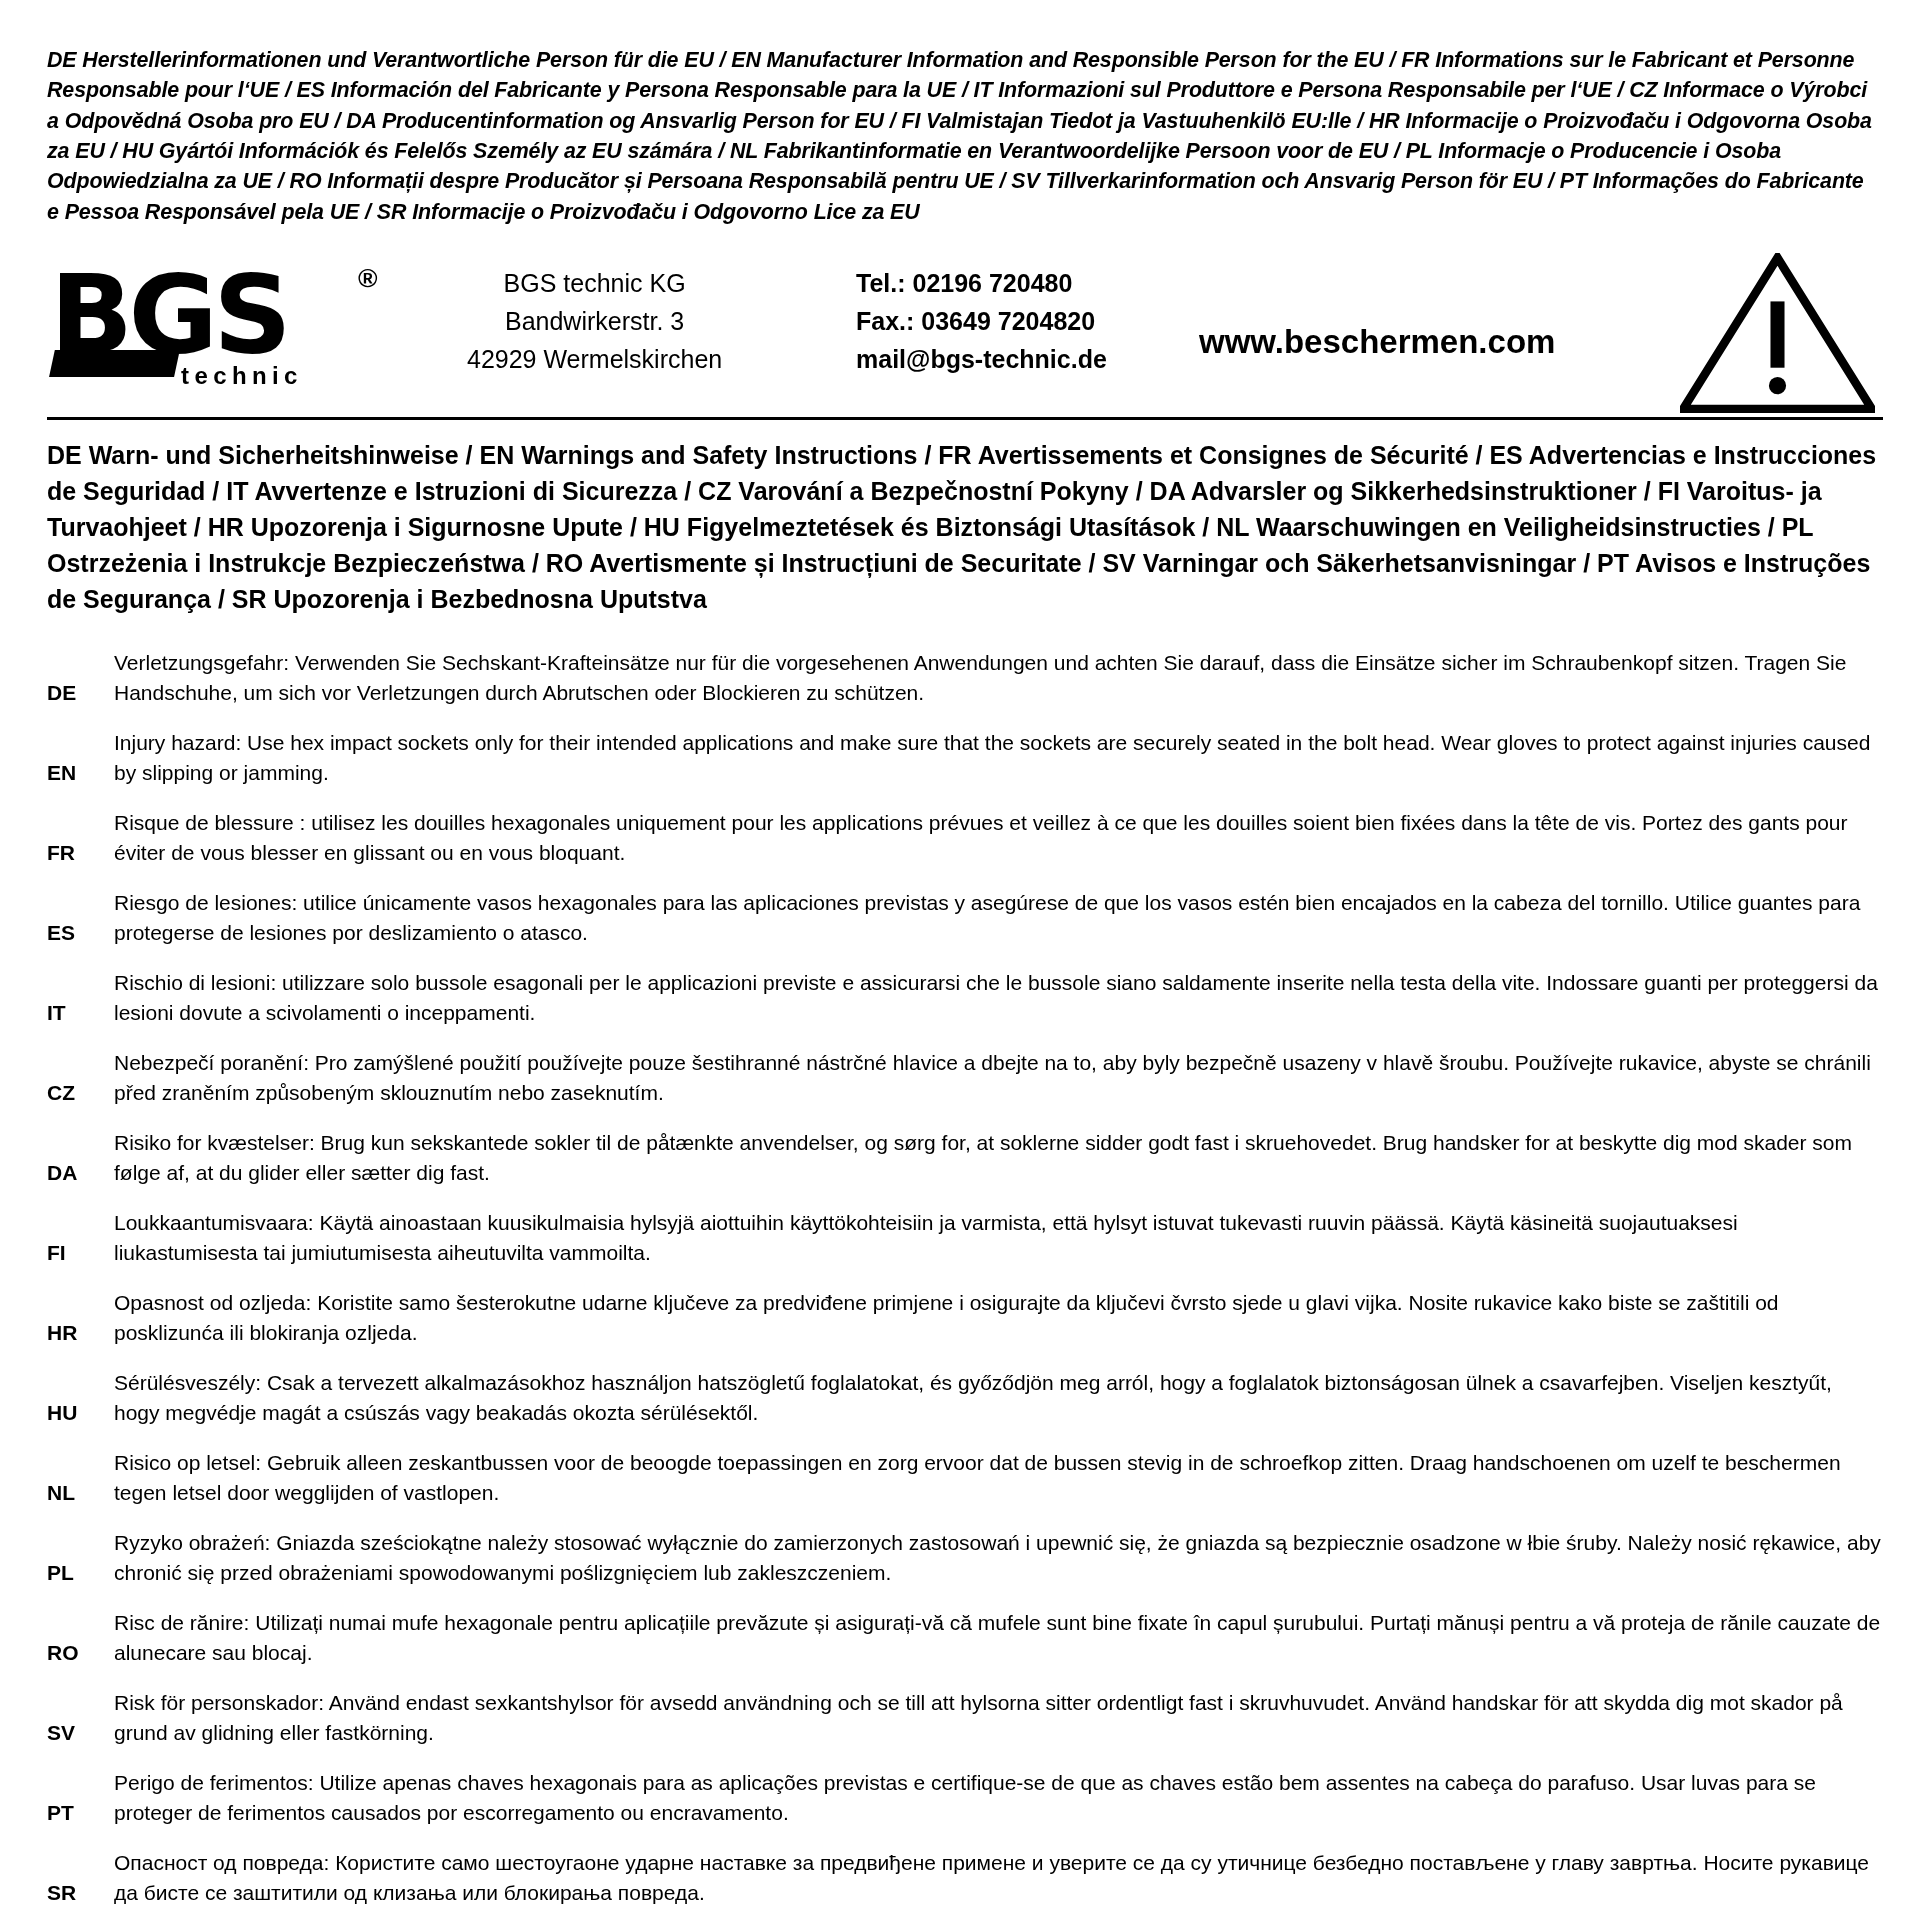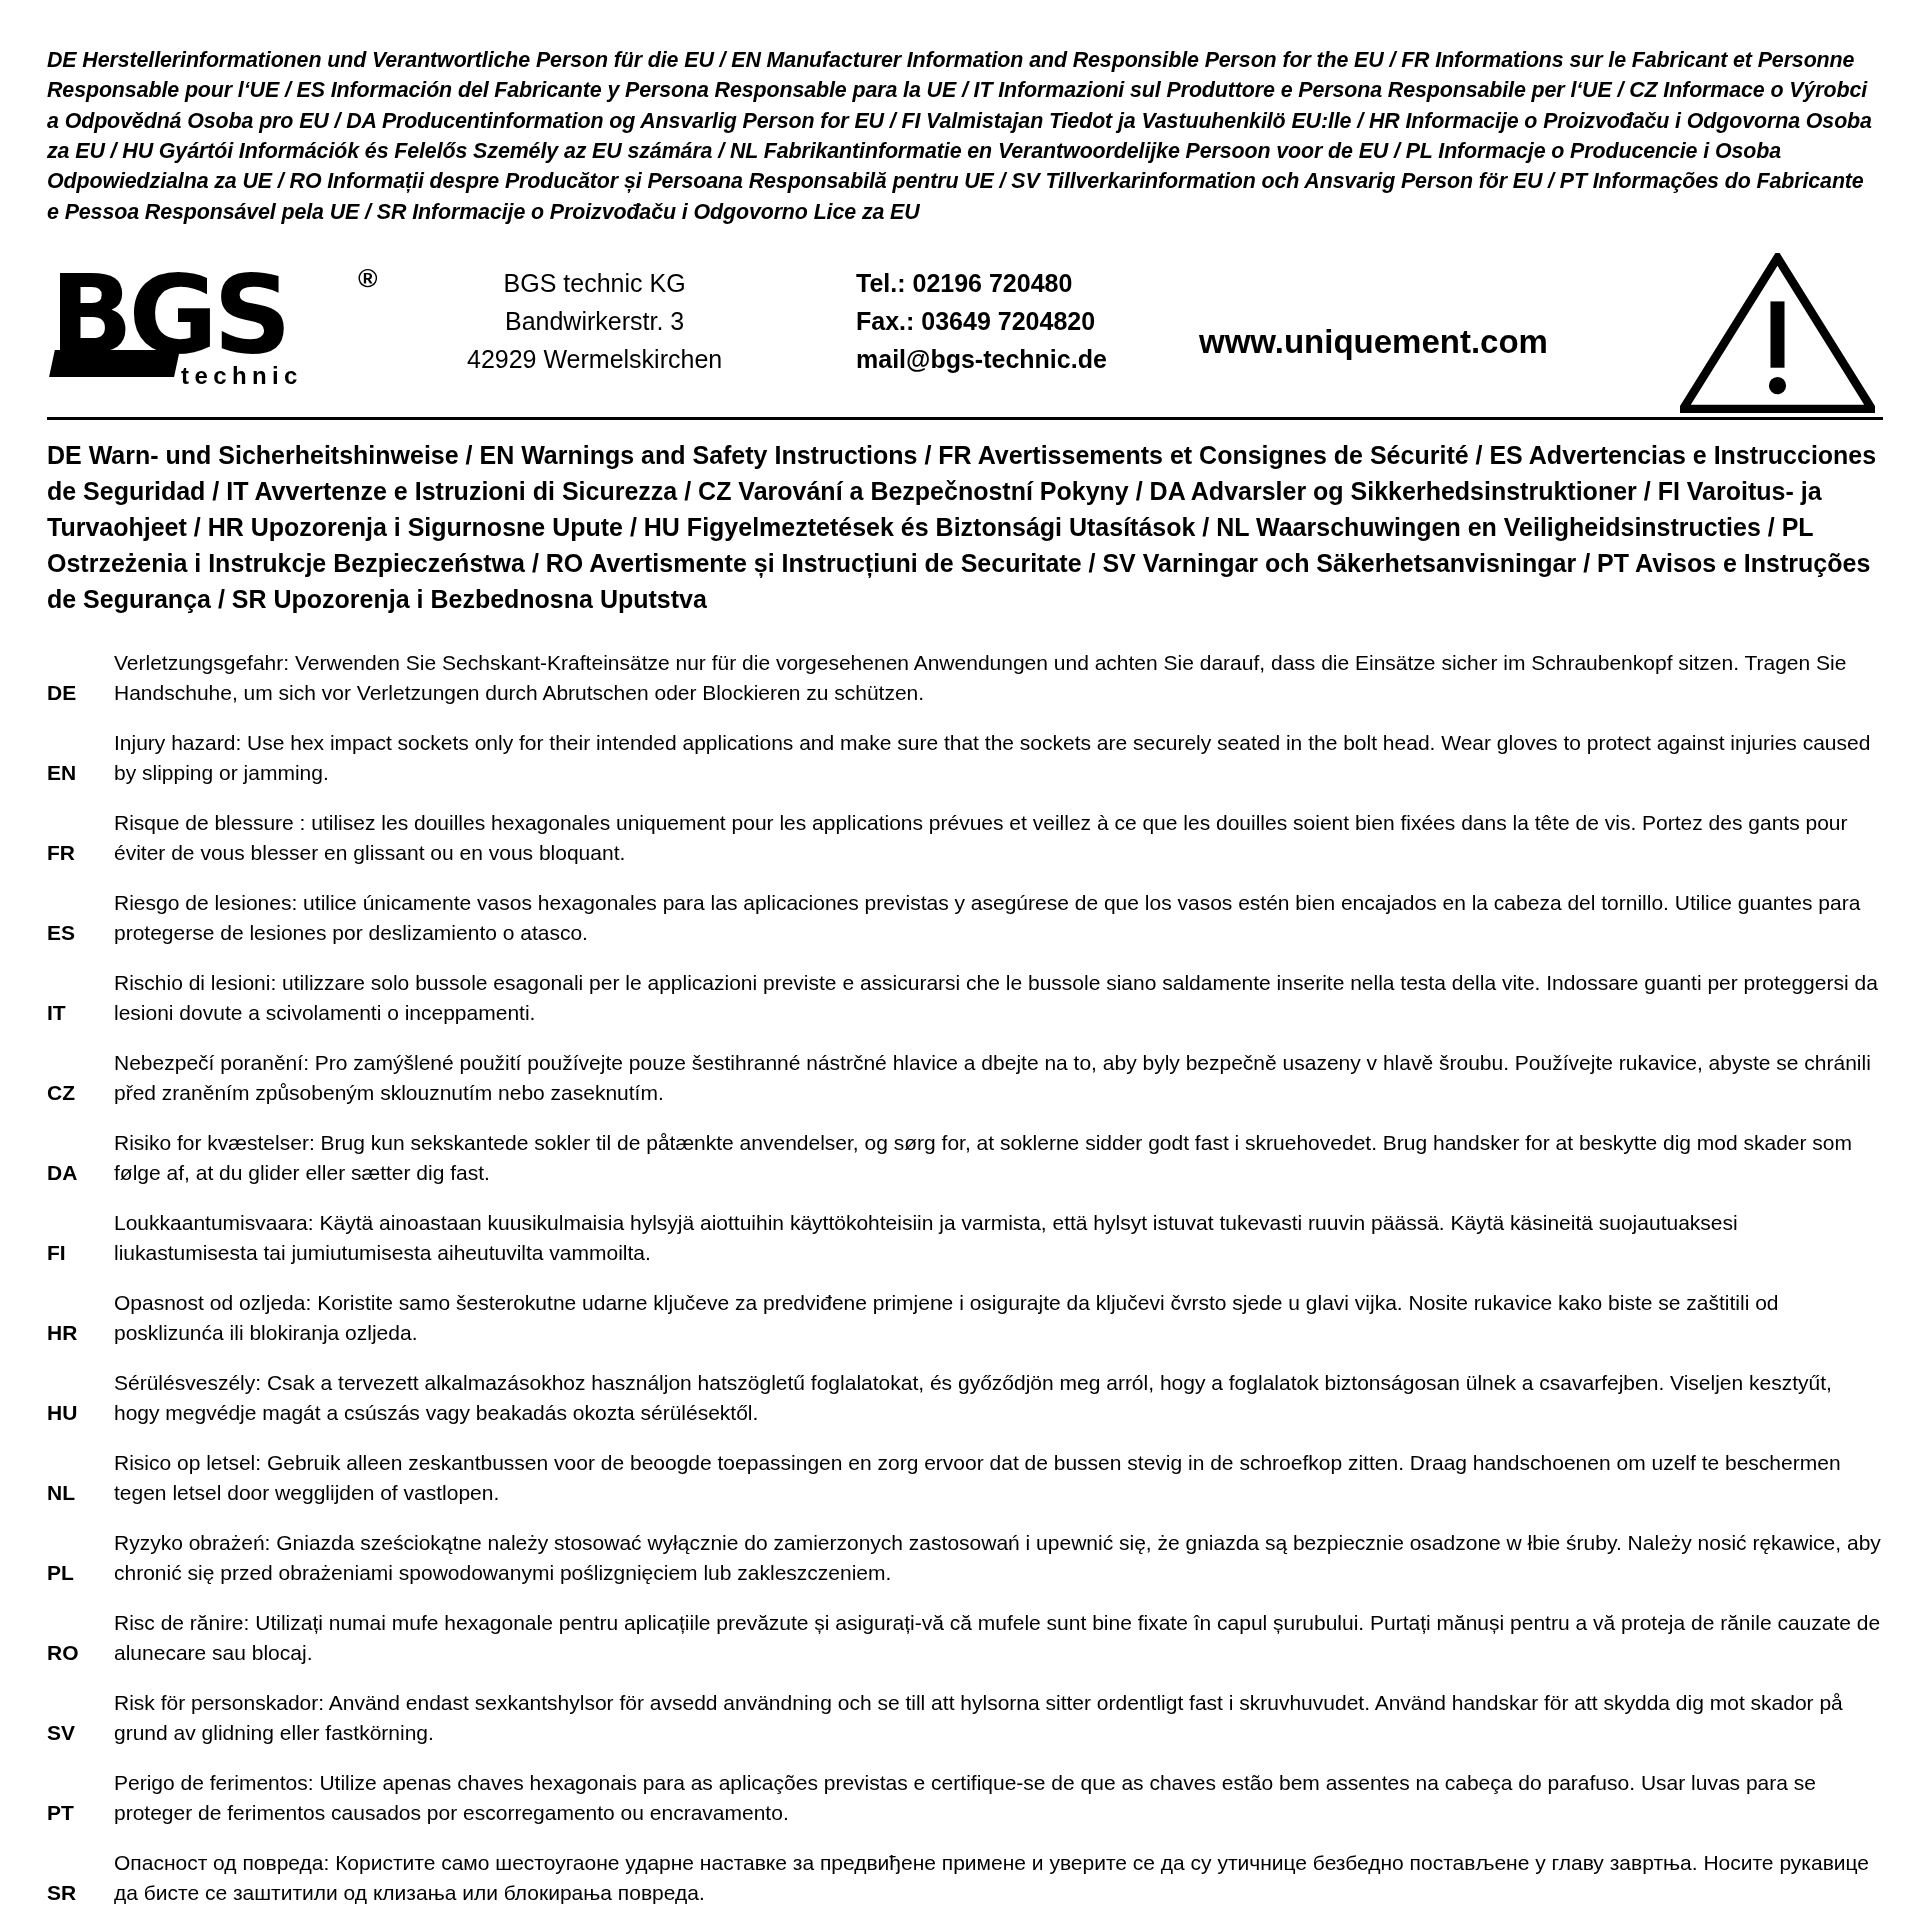--- a/index.html
+++ b/index.html
@@ -171,21 +171,21 @@
       <div>Bandwirkerstr. 3</div>
       <div>42929 Wermelskirchen</div>
     </div>
 
     <div class="contact-block">
       <div>Tel.: 02196 720480</div>
       <div>Fax.: 03649 7204820</div>
       <div>mail@bgs-technic.de</div>
     </div>
 
-    <div class="website">www.uniquement.com</div>
+    <div class="website">www.beschermen.com</div>
 
     <div class="warn-tri">
       <svg viewBox="0 0 250 205" width="195" height="160" aria-hidden="true">
         <polygon points="125,6 246,200 4,200" fill="none" stroke="#000" stroke-width="11"></polygon>
         <rect x="116" y="62" width="18" height="85" fill="#000"></rect>
         <circle cx="125" cy="170" r="11" fill="#000"></circle>
       </svg>
     </div>
   </div>
 

